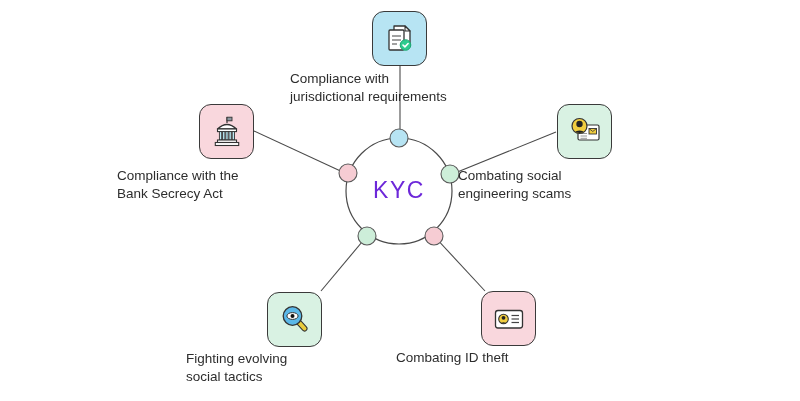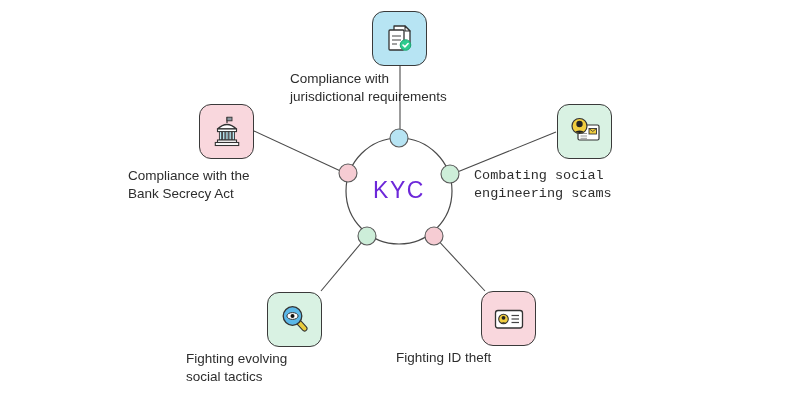--- a/index.html
+++ b/index.html
@@ -19,23 +19,23 @@
   .box-blue{background:#b7e4f3;}
   .box-pink{background:#f9d7dd;}
   .box-green{background:#d9f2e3;}
   .node-label{
     position:absolute;transform:translateX(-50%);
     font-size:13.5px;line-height:1.3;color:#2d2d2d;white-space:pre-line;width:220px;
   }
   .box-top{left:372px;top:11px;}
   .lbl-top{left:400px;top:70px;}
   .box-left{left:199px;top:104px;}
-  .lbl-left{left:238px;top:167px;}
+  .lbl-left{left:227px;top:167px;}
   .box-right{left:557px;top:104px;}
-  .lbl-right{left:584px;top:167px;font-family:Liberation Mono, monospace;}
+  .lbl-right{left:568px;top:167px;}
   .box-bl{left:267px;top:292px;}
   .lbl-bl{left:296px;top:350px;}
   .box-br{left:481px;top:291px;}
   .lbl-br{left:506px;top:349px;}
   .icon-svg{width:36px;height:36px;display:block;}
 </style>
 </head>
 <body>
 
 <div class="stage">
@@ -133,15 +133,15 @@
         </clipPath>
       <g clip-path="url(#avclip2)">
         <circle cx="12.5" cy="16.8" r="1.9" fill="#222"></circle>
         <path d="M7.8 23.5 Q12.5 18.8 17.2 23.5 Z" fill="#222"></path>
       </g>
       <line x1="20.5" y1="14.5" x2="28" y2="14.5" stroke="#444" stroke-width="1.2"></line>
       <line x1="20.5" y1="18" x2="28" y2="18" stroke="#444" stroke-width="1.2"></line>
       <line x1="20.5" y1="21.5" x2="28" y2="21.5" stroke="#444" stroke-width="1.2"></line>
     </svg>
   </div>
-  <div class="node-label lbl-br">Fighting ID theft</div>
+  <div class="node-label lbl-br">Combating ID theft</div>
 
 </div>
 
 </body></html>

